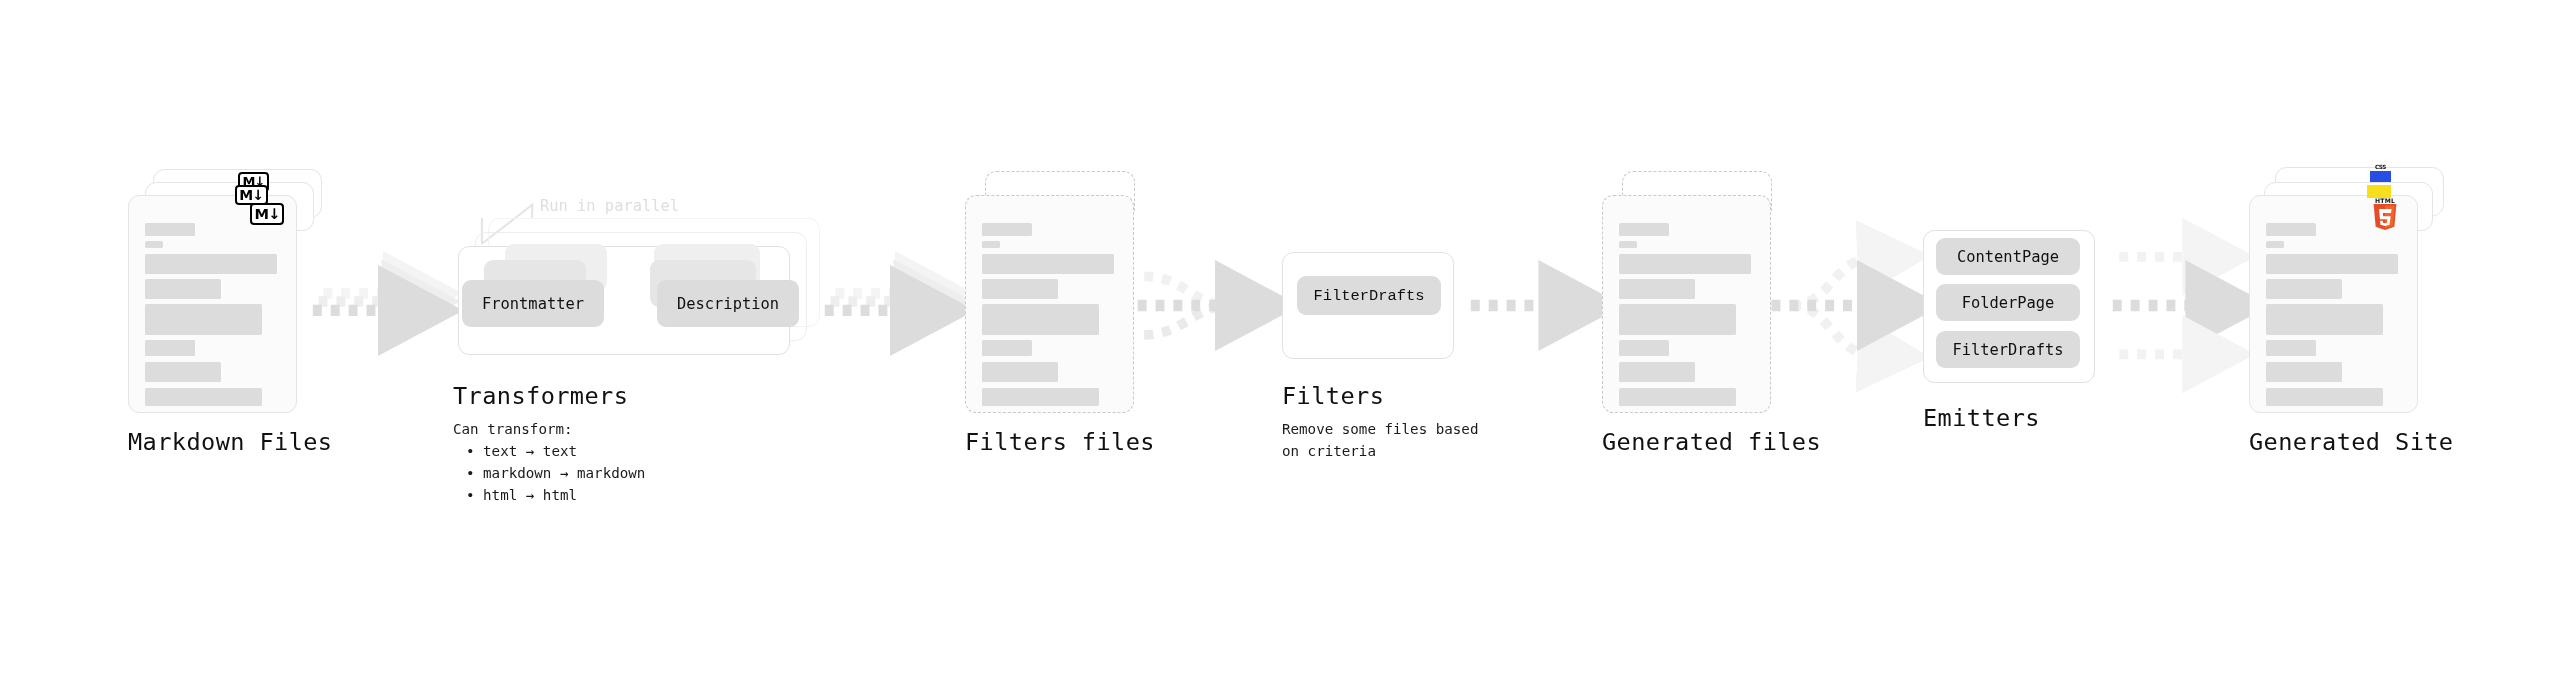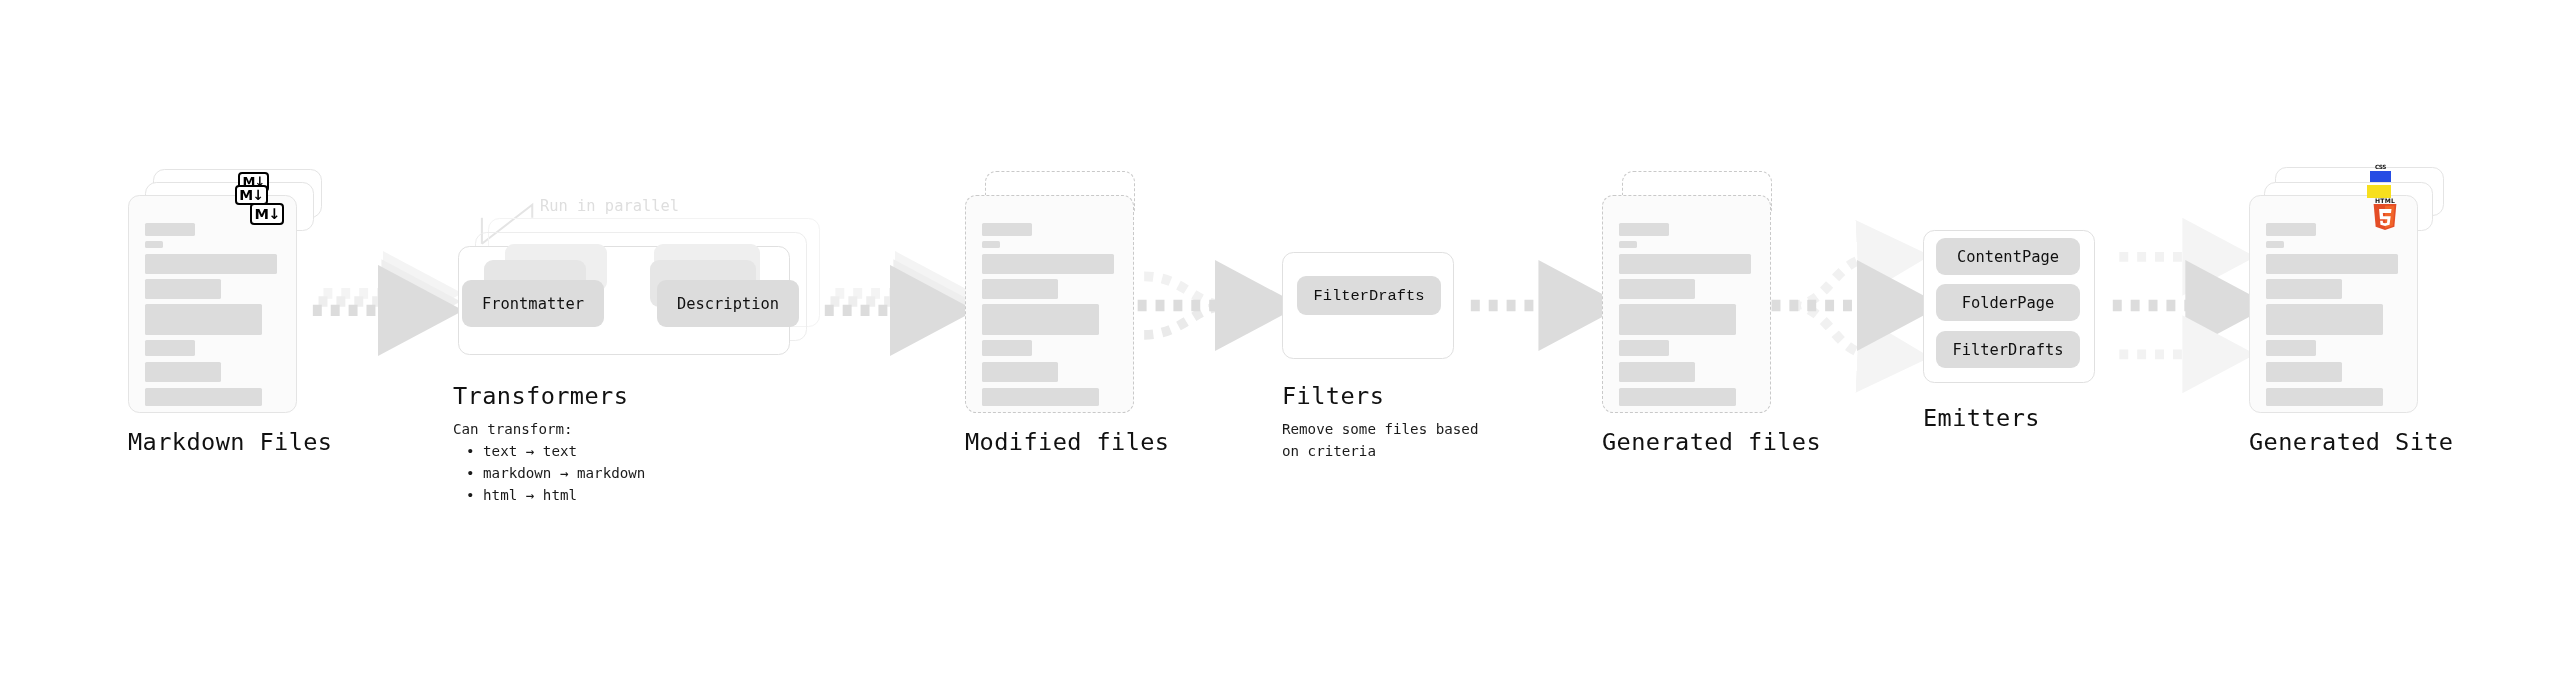--- a/index.html
+++ b/index.html
@@ -255,21 +255,21 @@
 
     <div class="skel" style="left:982px; top:223px; width:50px; height:13px;"></div>
     <div class="skel" style="left:982px; top:241px; width:18px; height:6.5px;"></div>
     <div class="skel" style="left:982px; top:254px; width:132px; height:19.5px;"></div>
     <div class="skel" style="left:982px; top:279px; width:76px; height:19.5px;"></div>
     <div class="skel" style="left:982px; top:304px; width:117px; height:31px;"></div>
     <div class="skel" style="left:982px; top:340px; width:50px; height:16.3px;"></div>
     <div class="skel" style="left:982px; top:362px; width:76px; height:19.5px;"></div>
     <div class="skel" style="left:982px; top:388px; width:117px; height:18px;"></div>
   </div>
-  <div class="sec-title" style="left:965px; top:428px;">Modified files</div>
+  <div class="sec-title" style="left:965px; top:428px;">Filters files</div>
 
   <div>
     <div class="proc-box" style="left:1282px; top:252px; width:172px; height:107px;"></div>
     <div class="pill" style="left:1297px; top:276px; width:144px; height:39px;font-family:Liberation Mono, monospace;">FilterDrafts</div>
   </div>
   <div class="sec-title" style="left:1282px; top:382px;">Filters</div>
   <div class="sec-desc" style="left:1282px; top:418px;">Remove some files based
 on criteria</div>
 
   <div class="cardstack">

